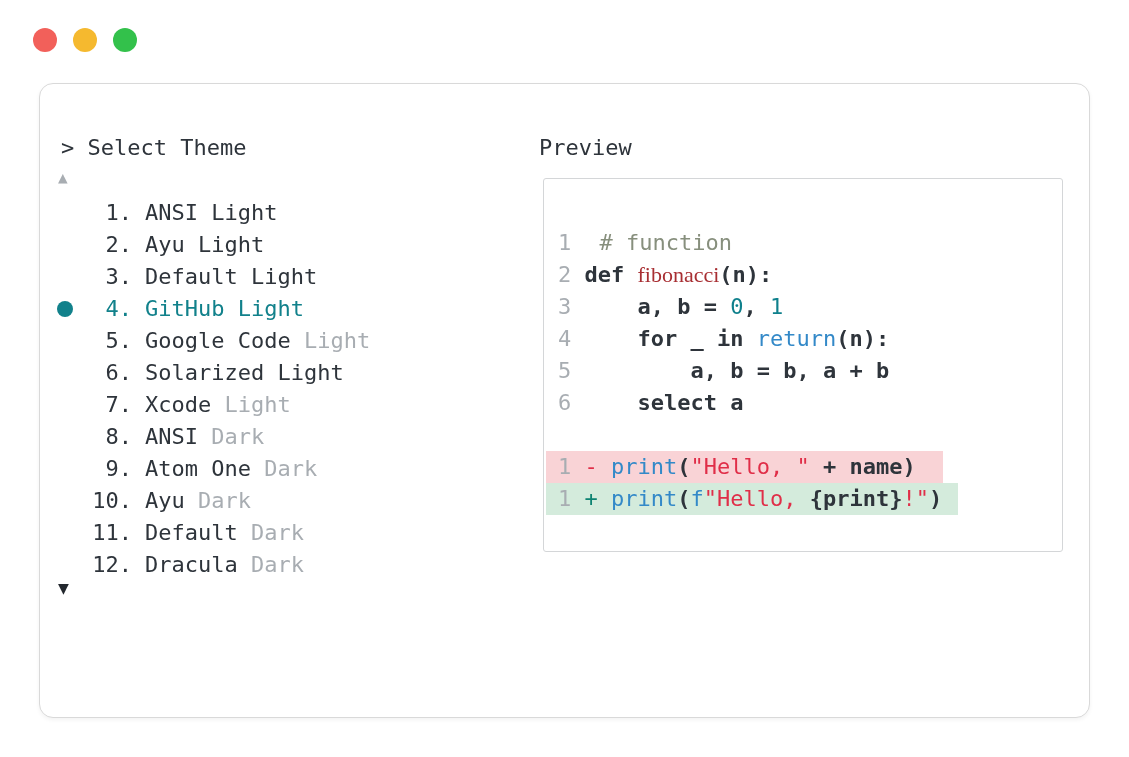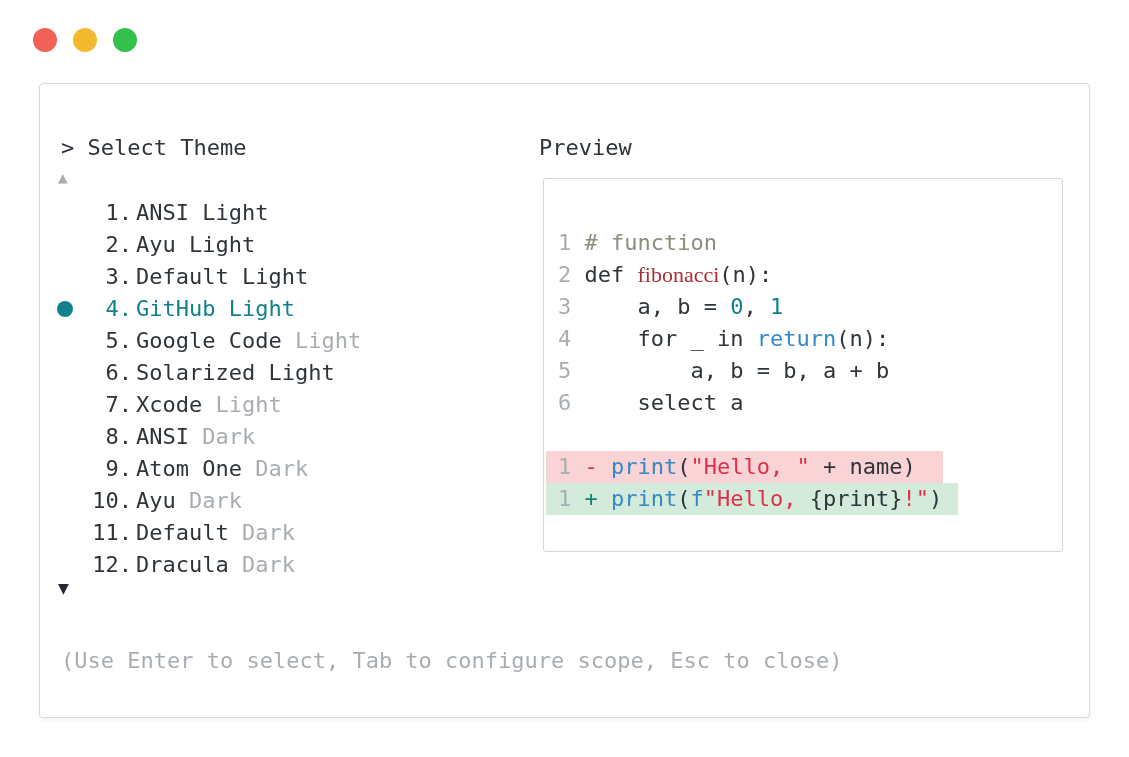--- a/index.html
+++ b/index.html
@@ -12,47 +12,47 @@
   html,body{margin:0;padding:0;}
   body{
     width:1129px;height:757px;position:relative;background:#ffffff;overflow:hidden;
     font-family:"DejaVu Sans Mono","Liberation Mono",monospace;
     color:var(--text-dark);
   }
   .traffic{position:absolute;left:33px;top:28px;display:flex;gap:16px;}
   .dot{width:24px;height:24px;border-radius:50%;}
   .panel{
     position:absolute;left:39px;top:83px;width:1051px;height:635px;
-    background:#fff;border:1.5px solid var(--border);border-radius:4px;
+    background:#fff;border:1.5px solid var(--border);border-radius:14px;
     box-shadow:0 2px 4px rgba(0,0,0,.05);
   }
   .heading{position:absolute;font-size:22px;line-height:32px;color:var(--text-dark);white-space:pre;}
   .picker-header{left:21px;top:48px;}
   .preview-title{left:499px;top:48px;}
   .scroll{position:absolute;left:18px;line-height:20px;}
   .scroll-up{top:84px;font-size:16px;color:var(--text-muted);}
   .scroll-down{top:494px;font-size:18px;color:#23282e;}
   .theme-list{position:absolute;left:0;top:113px;width:500px;}
   .theme-row{position:relative;height:32px;line-height:32px;font-size:22px;display:flex;cursor:default;}
   .theme-row .num{display:inline-block;width:40px;margin-left:52px;text-align:right;color:var(--text-dark);white-space:pre;}
-  .theme-row .label{margin-left:4px;color:var(--text-dark);white-space:pre;}
+  .theme-row .label{margin-left:13px;color:var(--text-dark);white-space:pre;}
   .theme-row .suffix.muted{color:var(--text-muted);}
   .theme-row.selected .num,.theme-row.selected .label,
   .theme-row.selected .suffix,.theme-row.selected .suffix.muted{color:var(--accent-teal);}
   .bullet{position:absolute;left:17px;top:8px;width:16px;height:16px;border-radius:50%;background:var(--accent-teal);}
   .footer{position:absolute;left:21px;top:561px;font-size:22px;line-height:32px;color:var(--text-muted);white-space:pre;}
   .preview-box{position:absolute;left:503px;top:94px;width:520px;height:374px;border:1.5px solid #d4d6d8;border-radius:3px;background:#fff;}
   .code{position:absolute;left:506px;top:143px;font-size:22px;}
   .code-row{height:32px;line-height:32px;padding-left:12px;white-space:pre;}
   .code-row.spacer{height:32px;}
   .code-row.removed{background:var(--removed-bg);width:397px;}
   .code-row.added{background:var(--added-bg);width:412px;}
   .lineno{color:var(--text-muted);}
-  .tok-plain{color:var(--text-dark);}
-  .tok-comment{color:var(--comment);}
+  .tok-plain{color:var(--text-dark);font-weight:bold;}
+  .tok-comment{color:var(--comment);margin-left:15px;}
   .tok-func{color:var(--function-red);font-family:Liberation Serif, serif;}
   .tok-number{color:var(--number-teal);}
   .tok-builtin{color:var(--builtin-blue);}
   .tok-string{color:var(--string-red);}
   .tok-removed-sign{color:var(--string-red);}
   .tok-added-sign{color:var(--added-green);}
 </style>
 </head>
 <body>
 
@@ -115,21 +115,20 @@
         <span class="label">Default <span class="suffix muted">Dark</span></span>
       </div>
       <div class="theme-row">
         <span class="num">12.</span>
         <span class="label">Dracula <span class="suffix muted">Dark</span></span>
       </div>
     </div>
 
   <div class="scroll scroll-down">▼</div>
 
-  <div class="footer">(Use Enter to select, Tab to configure scope, Esc to close)</div>
 
   <div class="heading preview-title">Preview</div>
 
   <div class="preview-box"></div>
 
   <div class="code">
       <div class="code-row"><span class="lineno">1 </span><span class="tok-comment"># function</span></div>
       <div class="code-row"><span class="lineno">2 </span><span class="tok-plain">def </span><span class="tok-func">fibonacci</span><span class="tok-plain">(n):</span></div>
       <div class="code-row"><span class="lineno">3 </span><span class="tok-plain">    a, b = </span><span class="tok-number">0</span><span class="tok-plain">, </span><span class="tok-number">1</span></div>
       <div class="code-row"><span class="lineno">4 </span><span class="tok-plain">    for _ in </span><span class="tok-builtin">return</span><span class="tok-plain">(n):</span></div>

